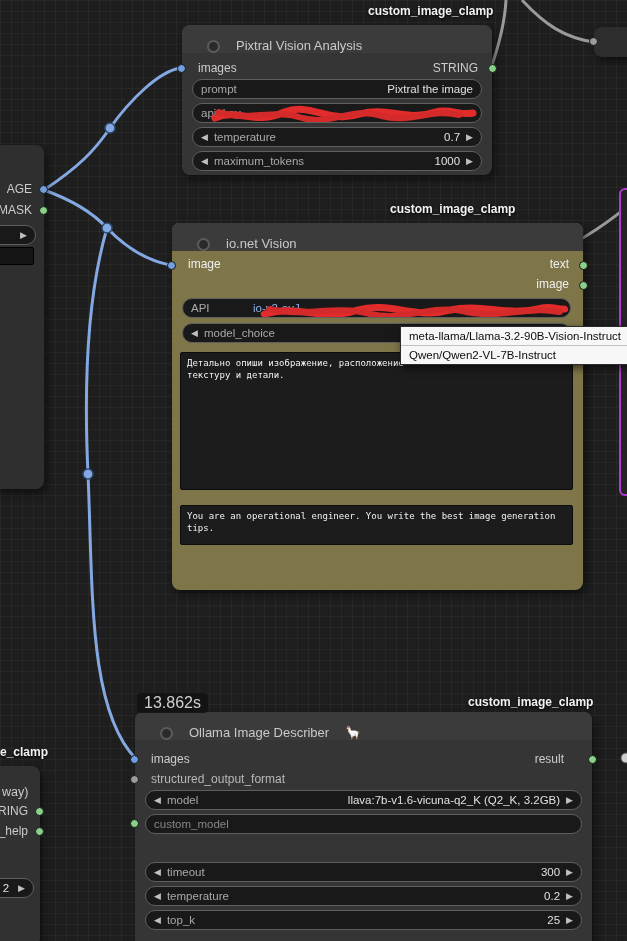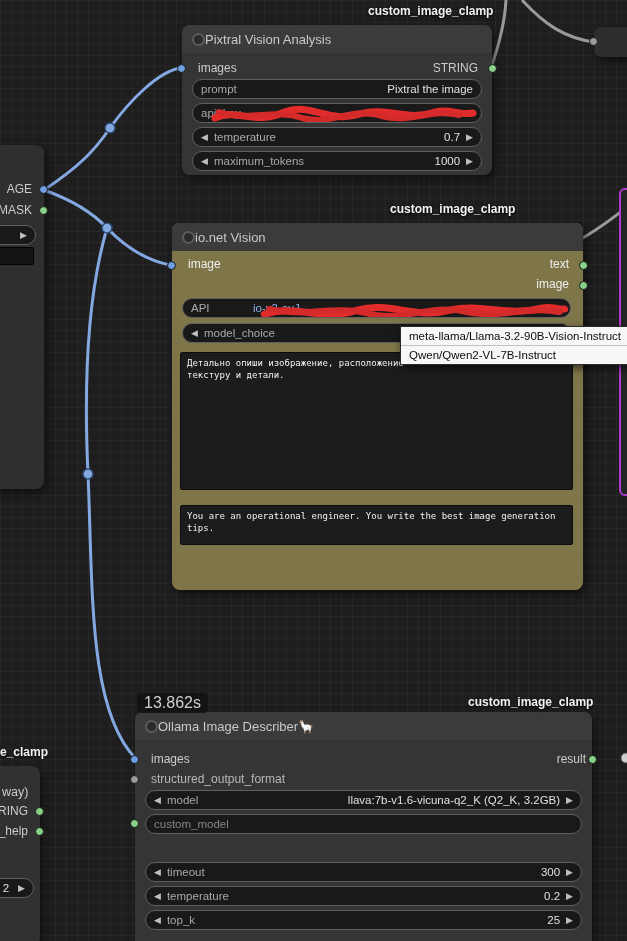--- a/index.html
+++ b/index.html
@@ -9,22 +9,22 @@
       linear-gradient(rgba(255,255,255,0.035) 1px, transparent 1px),
       linear-gradient(90deg, rgba(255,255,255,0.035) 1px, transparent 1px);
     background-size:11px 11px;
     font-family:"Liberation Sans", sans-serif;}
   .wires{position:absolute;inset:0;z-index:1;pointer-events:none;}
   .wire{fill:none;stroke-width:3;}
   .wire.blue{stroke:#84a9e2;}
   .wire.gray{stroke:#9a9a9a;}
   .reroute{fill:#84a9e2;stroke:#2c4a70;stroke-width:1.5;}
   .node{position:absolute;border-radius:8px;box-shadow:3px 4px 10px rgba(0,0,0,.55);z-index:3;}
-  .header{position:absolute;left:0;right:0;top:0;height:28px;display:flex;align-items:center;
-    padding:0 10px;gap:0;border-radius:8px 8px 0 0;background:#3b3b3b;color:#c9c9c9;font-size:13px;box-sizing:border-box;}
+  .header{position:absolute;left:0;right:0;top:0;height:28px;display:flex;align-items:flex-end;
+    padding:0 25px;gap:16px;border-radius:8px 8px 0 0;background:#3b3b3b;color:#c9c9c9;font-size:13px;box-sizing:border-box;}
   .cdot{width:9px;height:9px;border-radius:50%;border:2px solid #5c5c5c;background:#2a2a2a;flex:0 0 auto;}
   .slot-label{position:absolute;font-size:12px;color:#cccccc;white-space:nowrap;}
   .dot{position:absolute;width:9px;height:9px;border-radius:50%;border:1px solid #151515;box-sizing:border-box;z-index:5;}
   .dot.blue{background:#6f9fe0;} .dot.green{background:#89d089;} .dot.gray{background:#9b9b9b;}
   .widget{position:absolute;height:20px;background:#191919;border:1px solid #5f5f5f;border-radius:10px;
     display:flex;align-items:center;padding:0 8px;box-sizing:border-box;font-size:11.5px;color:#c9c9c9;gap:6px;overflow:hidden;}
   .wlabel{color:#a9a9a9;white-space:nowrap;}
   .wvalue{margin-left:auto;color:#e0e0e0;white-space:nowrap;}
   .arr{font-size:9px;color:#c0c0c0;line-height:1;flex:0 0 auto;}
   .ta{position:absolute;background:#1c1c1c;border:1px solid #0c0c0c;border-radius:2px;color:#f2f2f2;
@@ -175,21 +175,21 @@
   </div>
 
   <div class="node" style="left:135px;top:712px;width:457px;height:240px;background:#353535;">
     <div class="header">
       <span class="cdot"></span>
       <span>Ollama Image Describer</span>
       <span>🦙</span>
     </div>
     <span class="slot-label" style="left:16px;top:40px;">images</span>
     <span class="dot blue" style="left:-5px;top:43px;"></span>
-    <span class="slot-label" style="right:6px;top:40px;">result</span>
+    <span class="slot-label" style="right:28px;top:40px;">result</span>
     <span class="dot green" style="right:-5px;top:43px;"></span>
     <span class="slot-label" style="left:16px;top:60px;color:#b8b8b8;">structured_output_format</span>
     <span class="dot gray" style="left:-5px;top:63px;"></span>
     <span class="dot green" style="left:-5px;top:107px;"></span>
 
     <div class="widget" style="left:10px;right:10px;top:78px;">
       <span class="arr">◀</span>
       <span class="wlabel">model</span>
       <span class="wvalue">llava:7b-v1.6-vicuna-q2_K (Q2_K, 3.2GB)</span>
       <span class="arr">▶</span>

